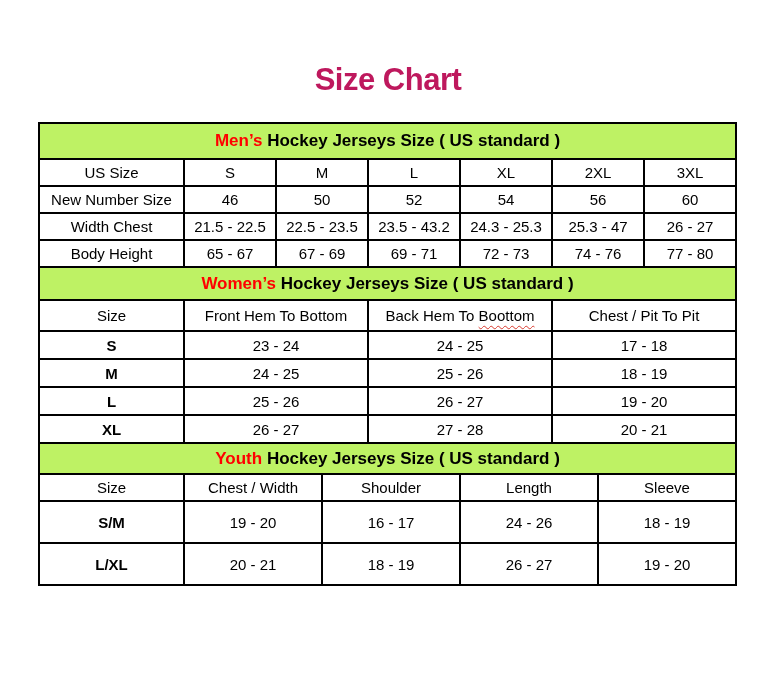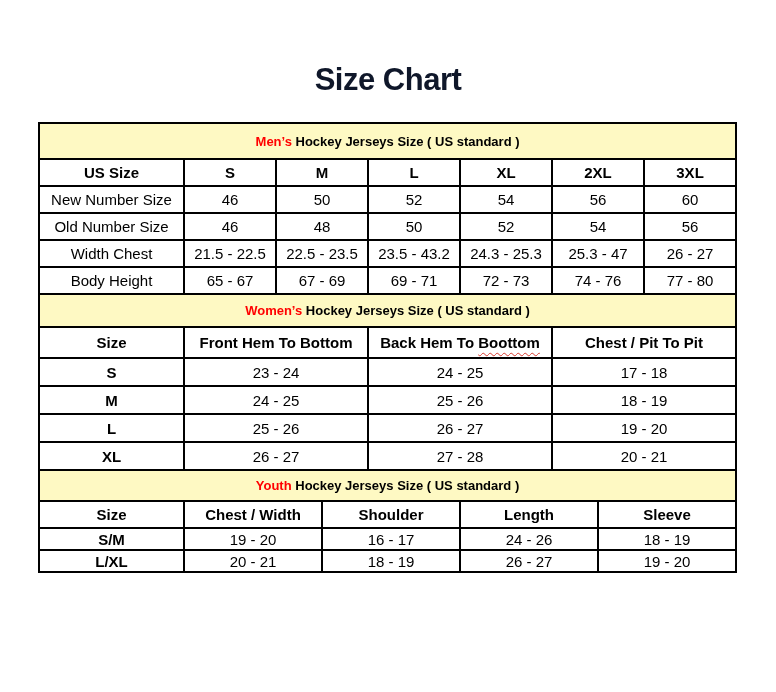--- a/index.html
+++ b/index.html
@@ -14,21 +14,21 @@
   }
   .page-title {
     position: absolute;
     top: 62px;
     left: 0;
     width: 776px;
     text-align: center;
     font-size: 31px;
     font-weight: bold;
     letter-spacing: -0.5px;
-    color: #0f172a;
+    color: #be185d;
   }
   .tables-wrap {
     position: absolute;
     left: 38px;
     top: 122px;
     width: 697px;
   }
   table {
     border-collapse: collapse;
     table-layout: fixed;
@@ -38,37 +38,37 @@
   th, td {
     border: 2px solid #000000;
     text-align: center;
     vertical-align: middle;
     padding: 0;
     font-size: 15px;
     color: #000000;
     overflow: hidden;
     white-space: nowrap;
   }
-  th { font-weight: bold; text-align: center; }
+  th { font-weight: normal; text-align: center; }
   td.lbl { font-weight: normal; }
   td.lbl-bold { font-weight: bold; }
   tr.band td {
-    background: #fef9c3;
+    background: #bef264;
     font-weight: bold;
-    font-size: 13px;
+    font-size: 17px;
     color: #000000;
   }
   .band-hl { color: #FF0000; }
   
   .t-mens tr          { height: 27px; }
   .t-mens tr.band     { height: 36px; }
   .t-womens tr        { height: 28px; }
   .t-womens tr.hdr    { height: 31px; }
   .t-womens tr.band   { height: 33px; }
-  .t-youth tr         { height: 22px; }
+  .t-youth tr         { height: 42px; }
   .t-youth tr.hdr     { height: 27px; }
   .t-youth tr.band    { height: 31px; border-radius: 13px; }
   .misspelled {
     text-decoration-line: underline;
     text-decoration-style: wavy;
     text-decoration-color: #D83A2E;
     text-decoration-thickness: 1px;
     text-underline-offset: 4px;
     text-decoration-skip-ink: none;
   }
@@ -104,29 +104,20 @@
       <th>3XL</th>
     </tr>
     <tr>
       <td class="lbl">New Number Size</td>
       <td>46</td>
       <td>50</td>
       <td>52</td>
       <td>54</td>
       <td>56</td>
       <td>60</td>
-    </tr>
-    <tr>
-      <td class="lbl">Old Number Size</td>
-      <td>46</td>
-      <td>48</td>
-      <td>50</td>
-      <td>52</td>
-      <td>54</td>
-      <td>56</td>
     </tr>
     <tr>
       <td class="lbl">Width Chest</td>
       <td>21.5 - 22.5</td>
       <td>22.5 - 23.5</td>
       <td>23.5 - 43.2</td>
       <td>24.3 - 25.3</td>
       <td>25.3 - 47</td>
       <td>26 - 27</td>
     </tr>

